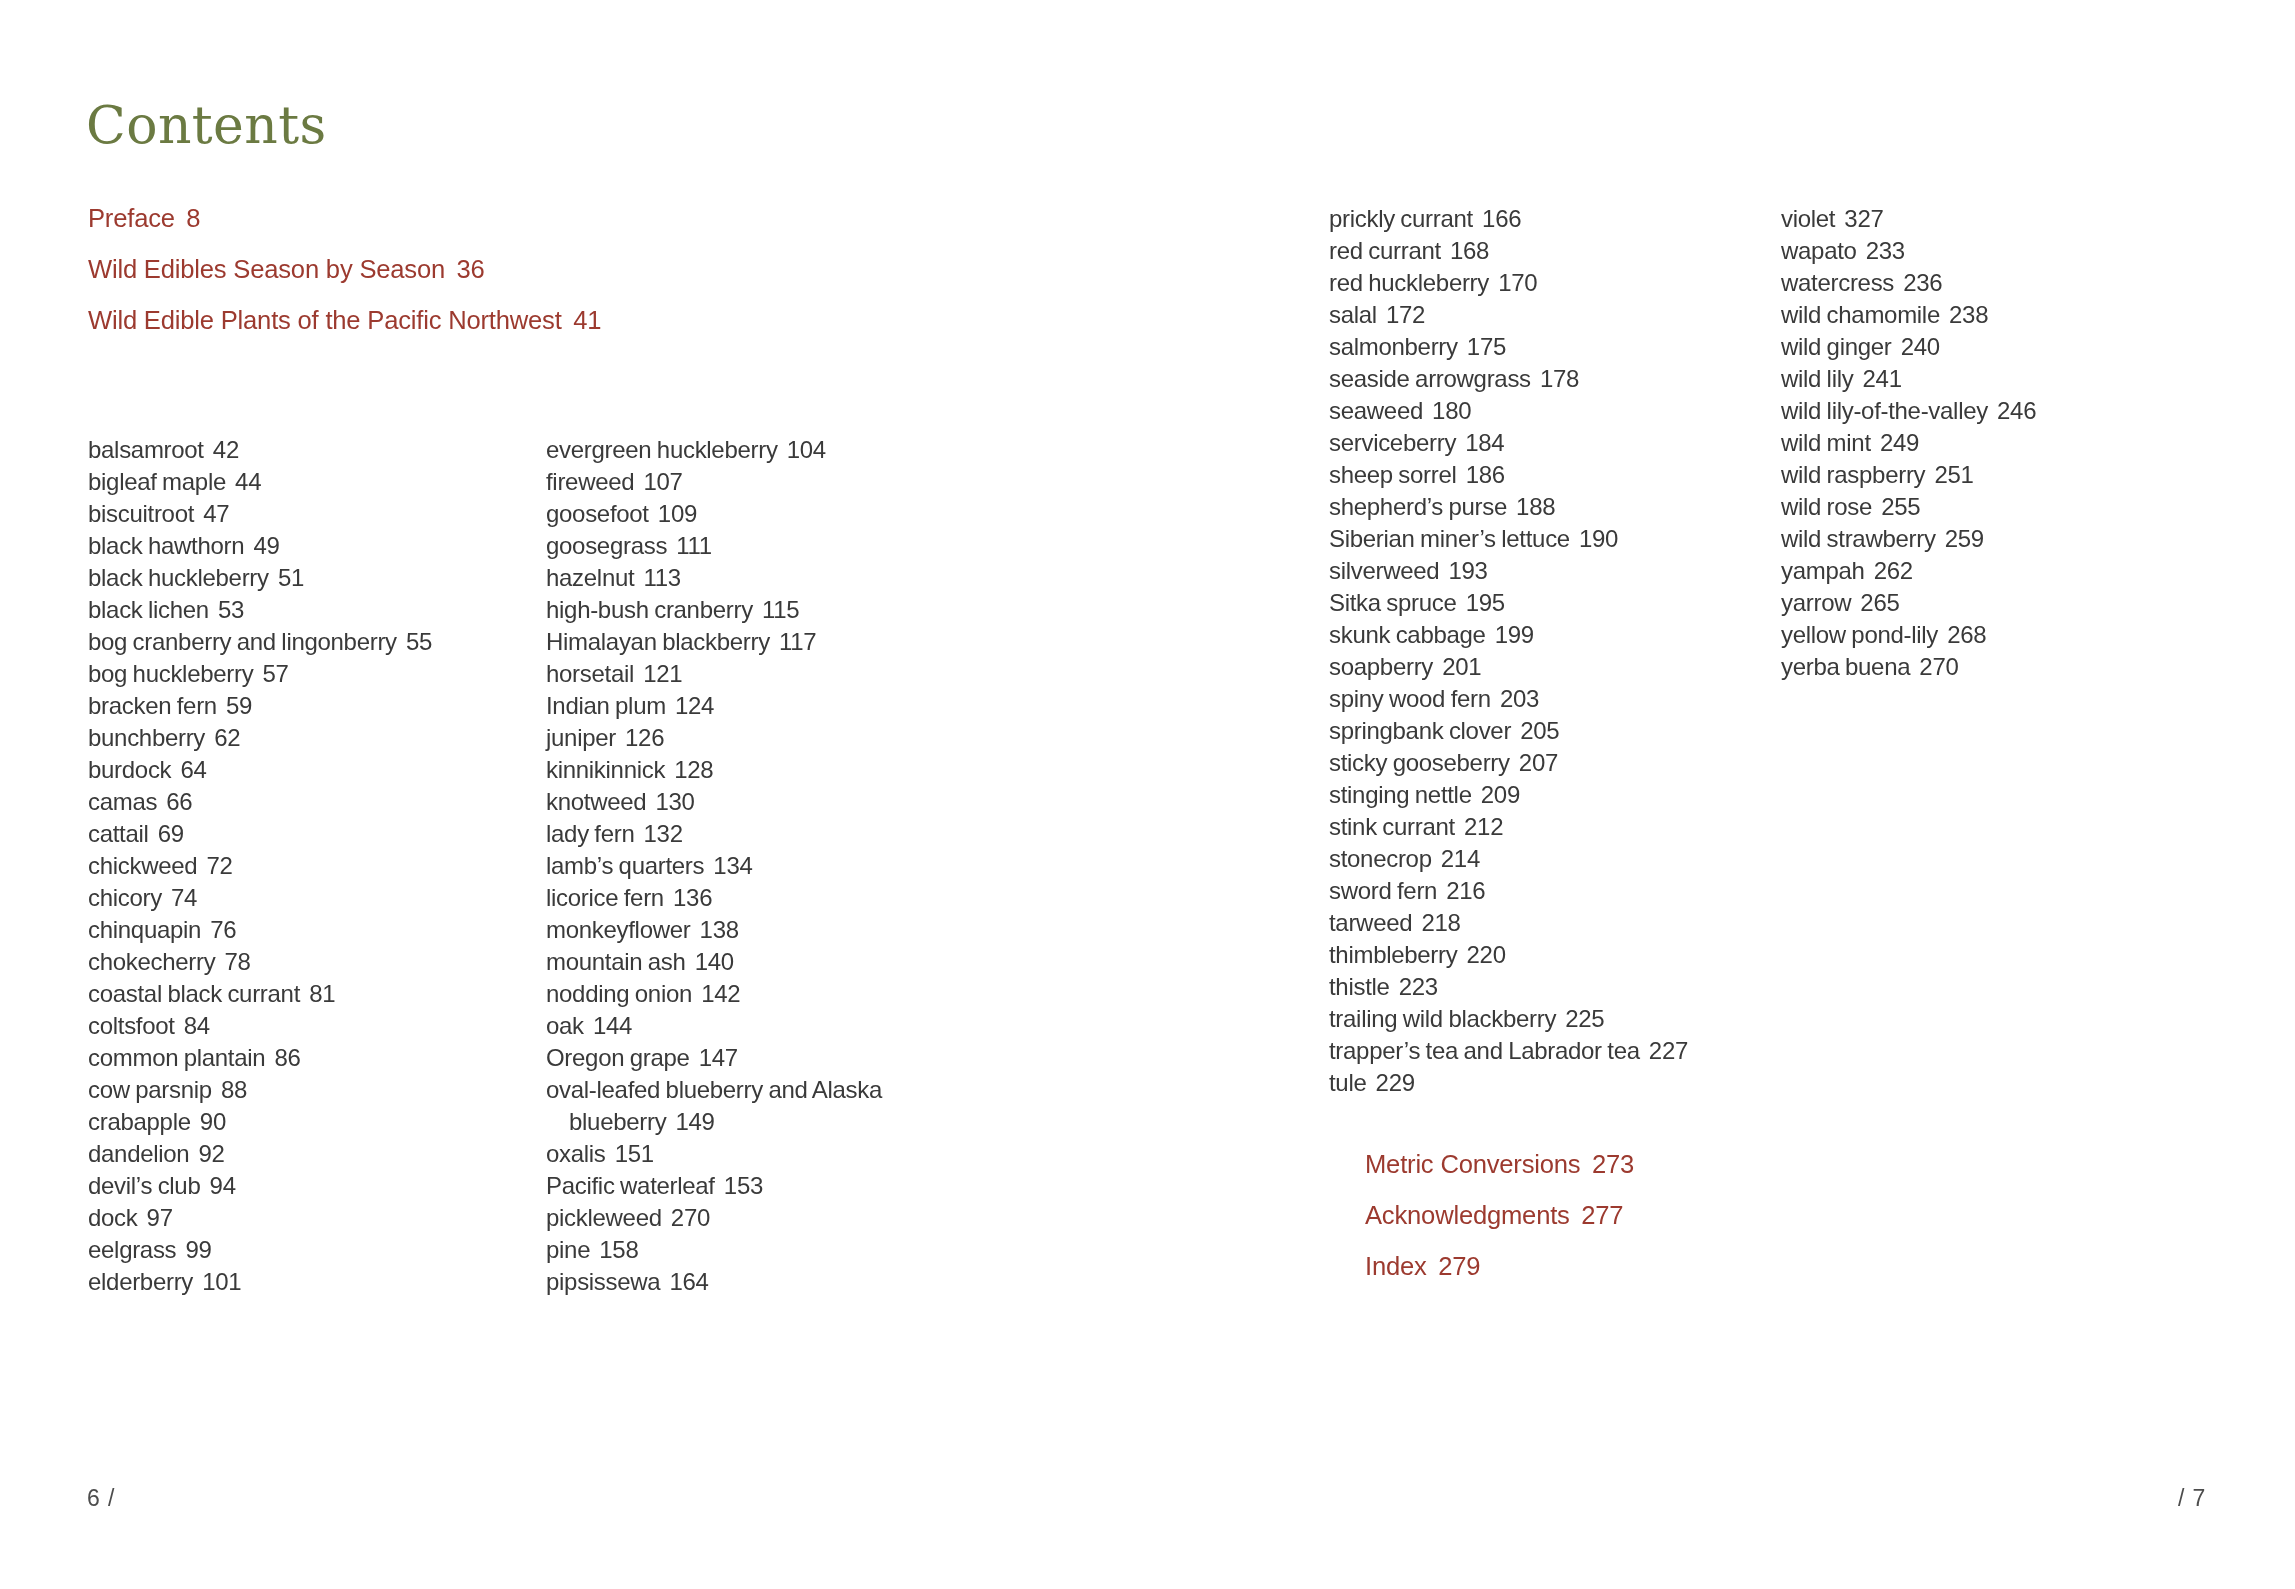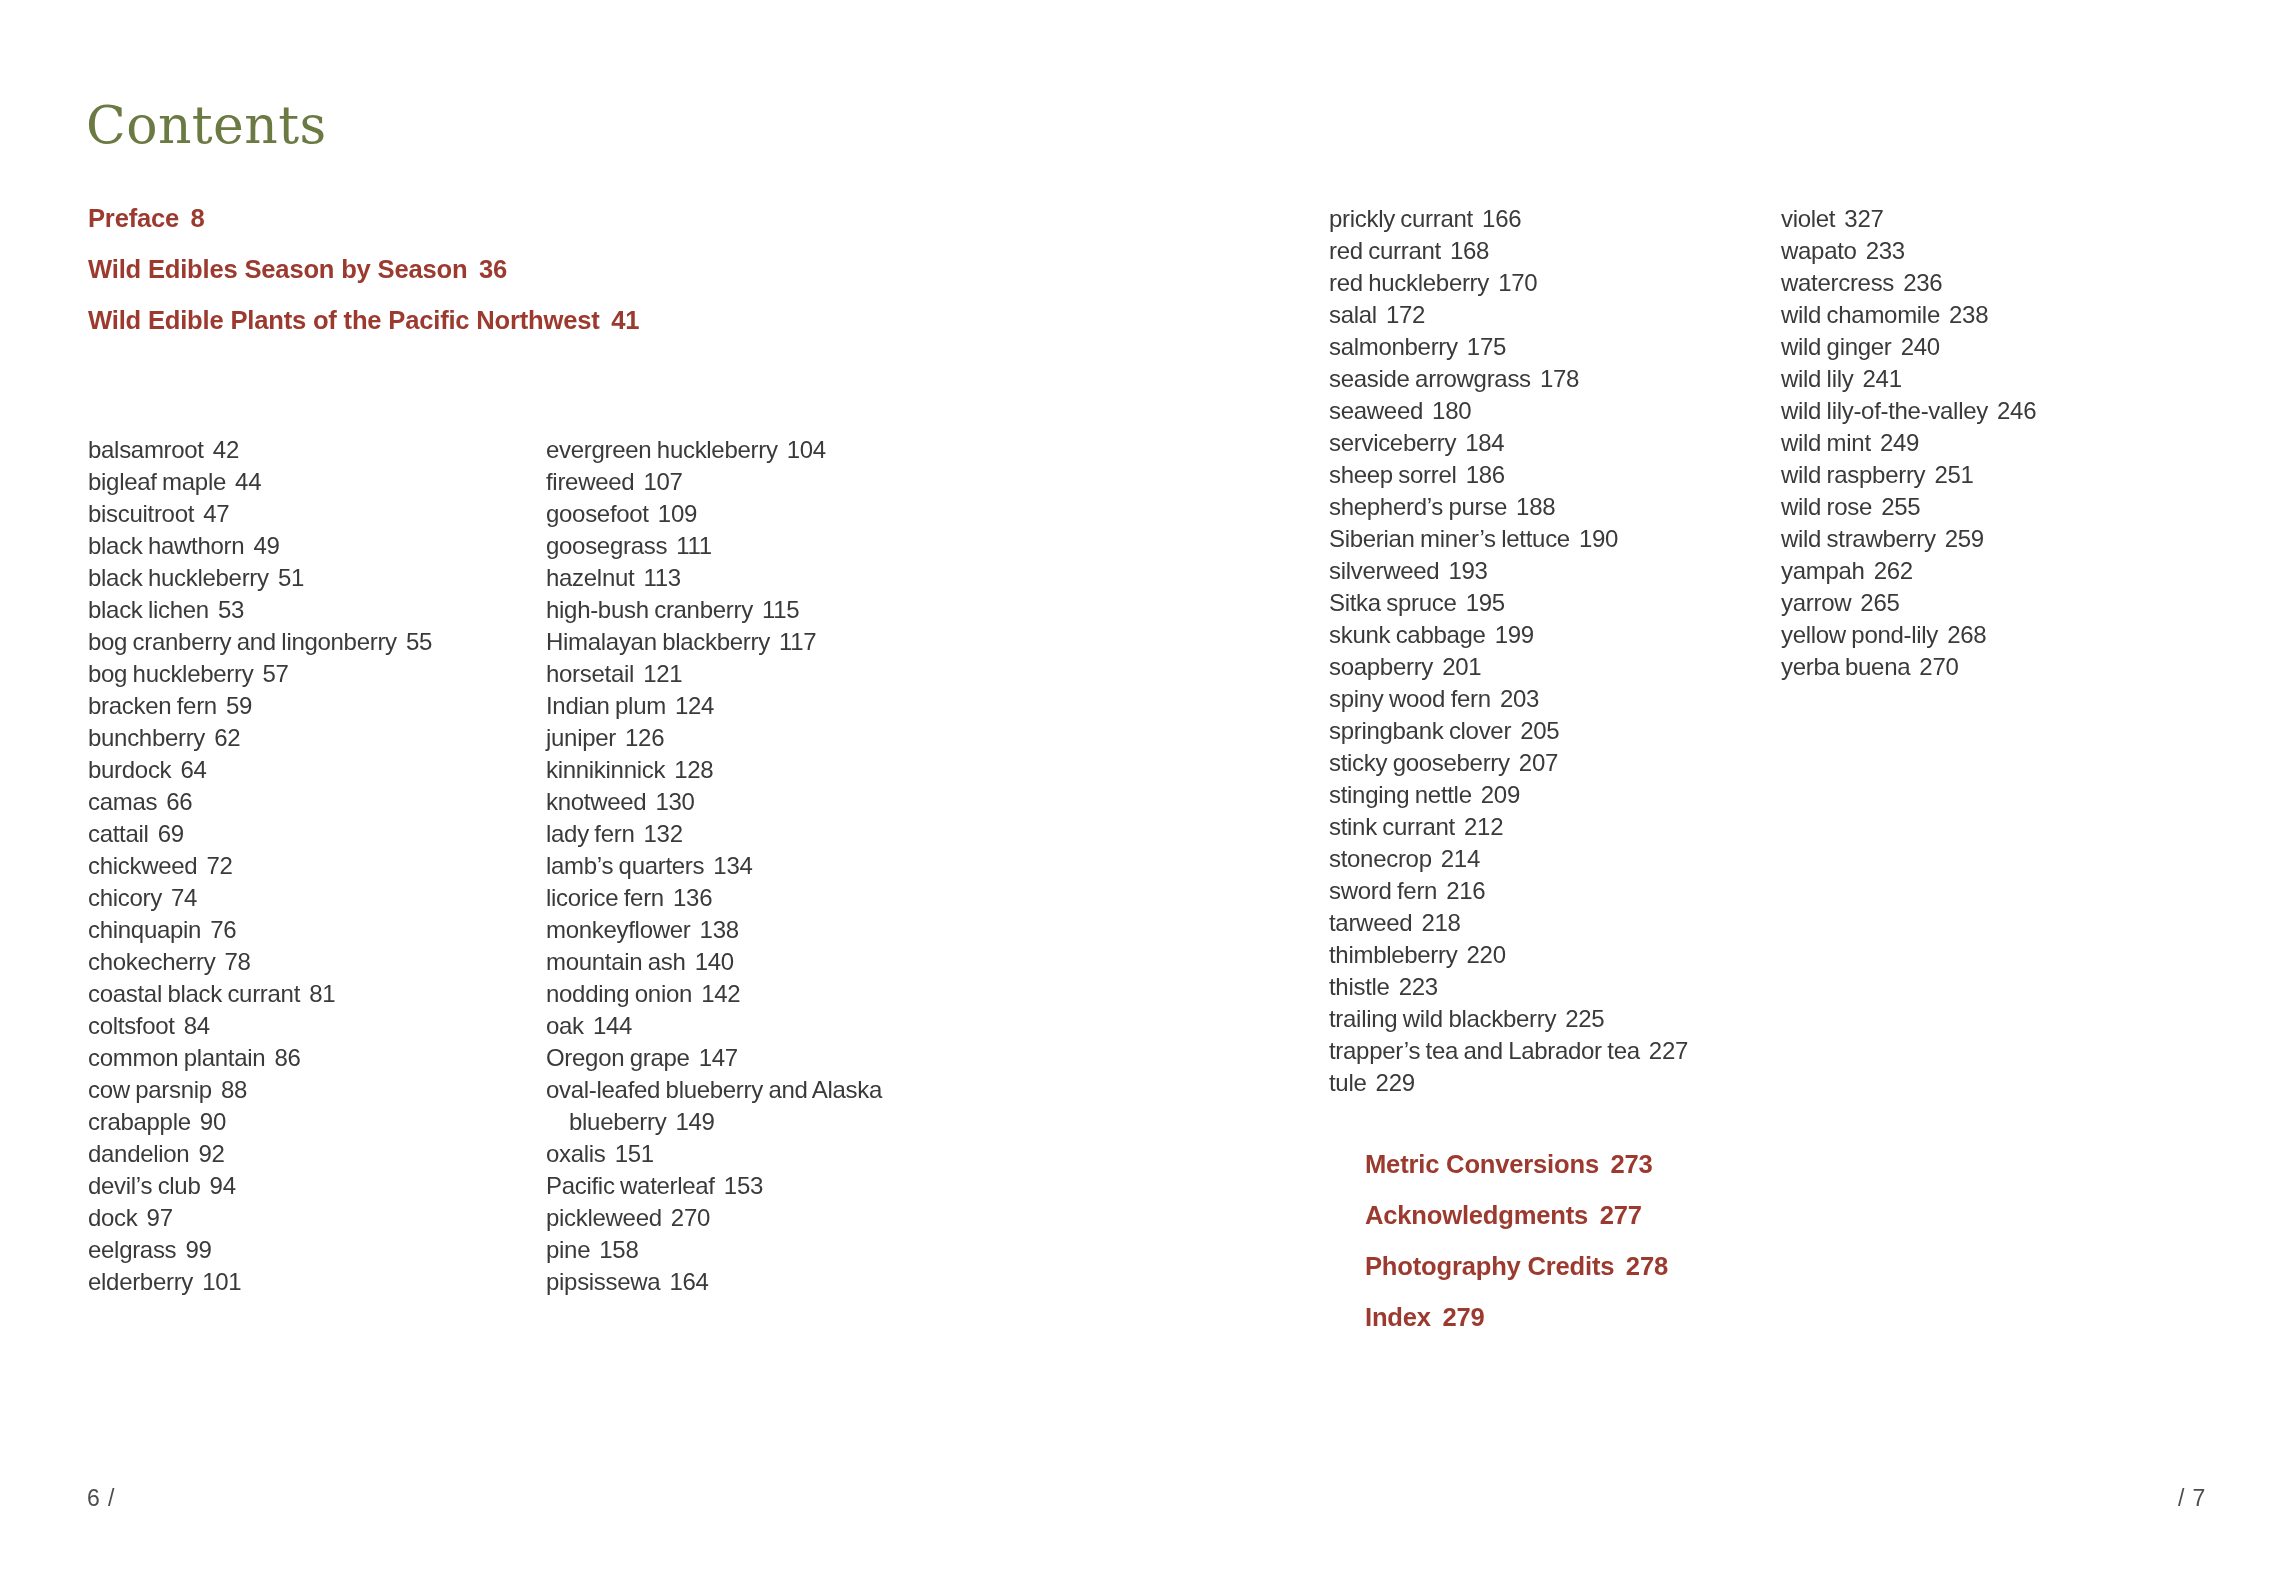--- a/index.html
+++ b/index.html
@@ -23,21 +23,21 @@
     font-family: "DejaVu Serif", serif;
     font-weight: 500;
     font-size: 52px;
     line-height: 1;
     letter-spacing: 0.4px;
     color: var(--title-color, #6b7a42);
   }
   .matter {
     position: absolute;
     font-size: 25.6px;
-    font-weight: bold;
+    font-weight: normal;
     line-height: 51px;
     letter-spacing: -0.2px;
     color: var(--accent, #9c3a2f);
     white-space: nowrap;
   }
   .front-matter { left: 88px; top: 193px; }
   .back-matter  { left: 1329px; top: 1139px; margin-left: 36px; }
   .matter .pagenum { margin-left: 0.45em; }
   .plant-col {
     position: absolute;
@@ -184,21 +184,20 @@
       <div class="entry"><span>wild strawberry</span><span class="pagenum">259</span></div>
       <div class="entry"><span>yampah</span><span class="pagenum">262</span></div>
       <div class="entry"><span>yarrow</span><span class="pagenum">265</span></div>
       <div class="entry"><span>yellow pond-lily</span><span class="pagenum">268</span></div>
       <div class="entry"><span>yerba buena</span><span class="pagenum">270</span></div>
     </div>
 
   <div class="matter back-matter">
       <div class="heading"><span>Metric Conversions</span><span class="pagenum">273</span></div>
       <div class="heading"><span>Acknowledgments</span><span class="pagenum">277</span></div>
-      <div class="heading"><span>Photography Credits</span><span class="pagenum">278</span></div>
       <div class="heading"><span>Index</span><span class="pagenum">279</span></div>
     </div>
 
   <div class="folio folio-left">6 /</div>
 
   <div class="folio folio-right">/ 7</div>
 
 </div>
 
 

